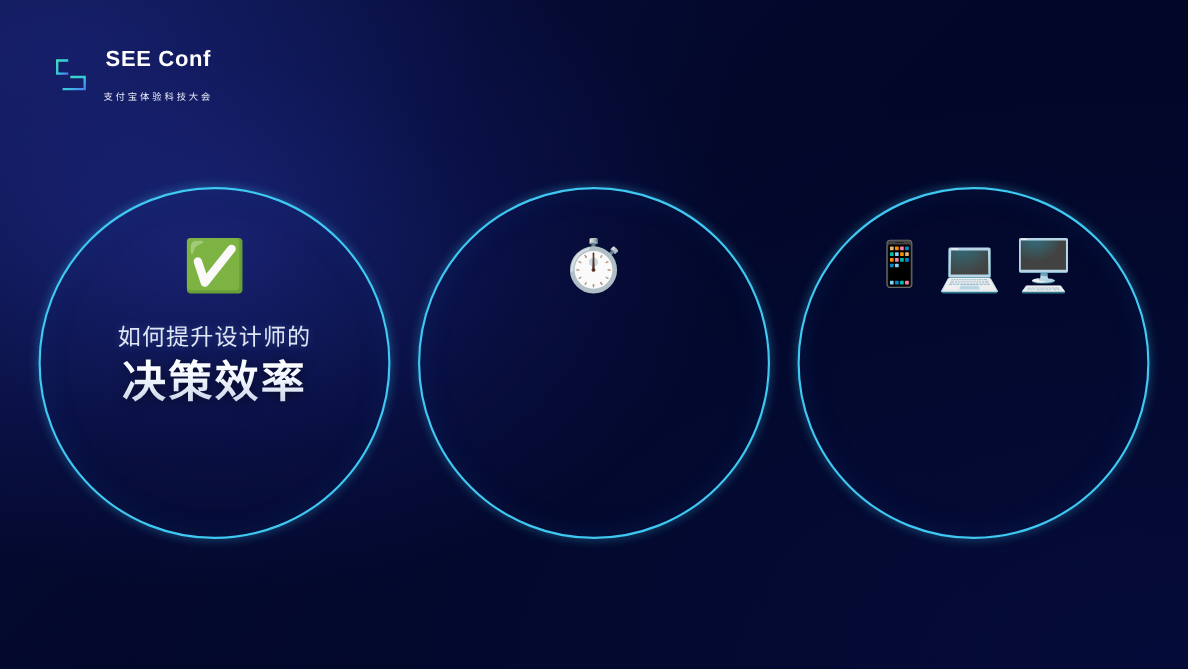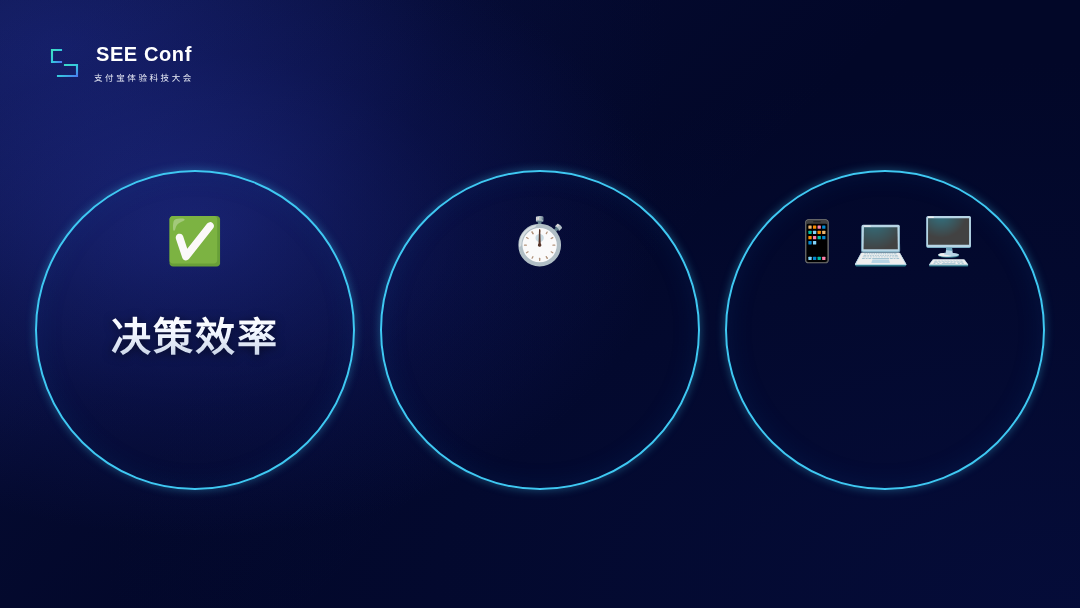--- a/index.html
+++ b/index.html
@@ -48,21 +48,21 @@
     justify-content: center;
     line-height: 1;
   }
   .logo-title {
     font-size: 20px;
     font-weight: bold;
     color: #ffffff;
     letter-spacing: 0.6px;
   }
   .logo-sub {
-    margin-top: 10px;
+    margin-top: 20px;
     font-size: 8.5px;
     color: #e9ecf7;
     letter-spacing: 2.6px;
     white-space: nowrap;
   }
   
   .circles {
     position: absolute;
     left: 0;
     top: 170px;
@@ -109,21 +109,21 @@
     text-align: center;
   }
   .line-small {
     font-size: 21px;
     color: #dfe6f5;
     letter-spacing: 1px;
     line-height: 1.3;
     text-shadow: 0 0 8px rgba(120,170,255,0.28);
   }
   .line-big {
-    margin-top: 20px;
+    margin-top: 4px;
     font-size: 40px;
     font-weight: bold;
     letter-spacing: 2px;
     line-height: 1.15;
     background: linear-gradient(180deg, #ffffff 0%, #f2f6ff 40%, #c3cfe4 100%);
     -webkit-background-clip: text;
     background-clip: text;
     color: transparent;
     -webkit-text-fill-color: transparent;
     filter: drop-shadow(0 2px 5px rgba(0,0,0,0.55));
@@ -163,20 +163,21 @@
     </span>
   </div>
 
   <div class="circles">
 
     <div class="circle circle-1">
       <div class="icon-row">
         <span class="emoji">✅</span>
       </div>
       <div class="text-block">
+        <div class="line-small">如何提升设计师的</div>
         <div class="line-big">决策效率</div>
       </div>
     </div>
 
     <div class="circle circle-2">
       <div class="icon-row">
         <span class="emoji">⏱️</span>
       </div>
       <div class="text-block">
       </div>

